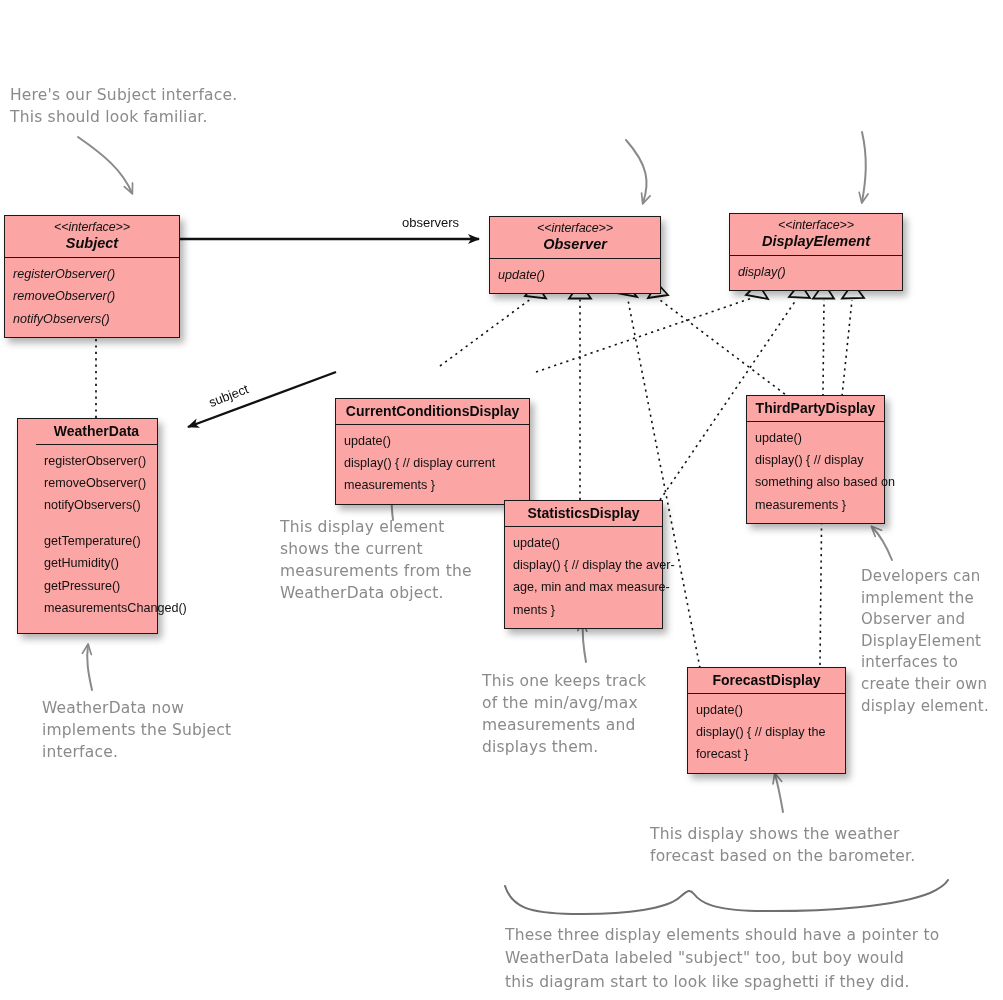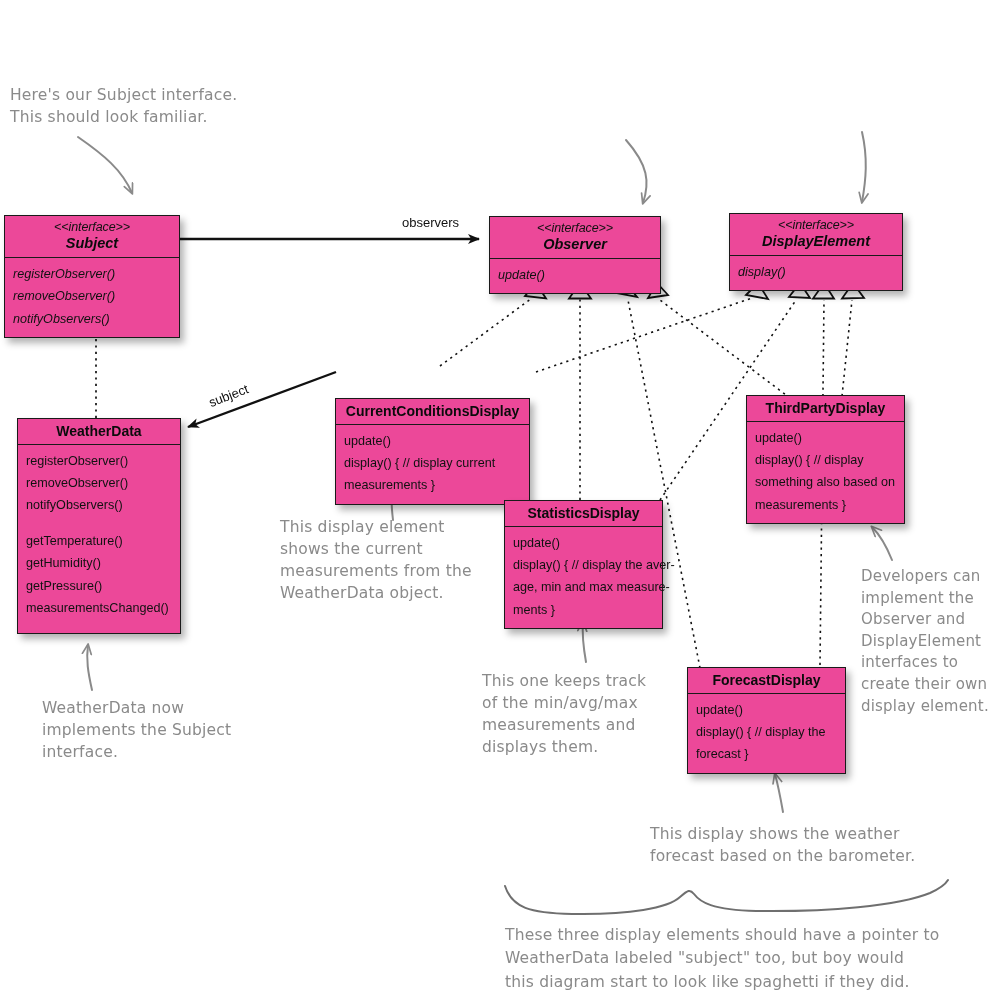--- a/index.html
+++ b/index.html
@@ -22,21 +22,21 @@
   #svg-layer {
     position: absolute;
     left: 0; top: 0;
     width: 1003px; height: 1000px;
     pointer-events: none;
   }
 
   
   .uml-box {
     position: absolute;
-    background: #ec4899;
+    background: #fca5a5;
     border: 1.6px solid #1a1a1a;
     box-shadow: 4px 5px 7px rgba(0,0,0,0.30);
     z-index: 5;
   }
   .uml-header {
     text-align: center;
     padding: 4px 6px 5px 6px;
     border-bottom: 1.6px solid #1a1a1a;
     line-height: 1.18;
   }
@@ -211,21 +211,21 @@
   <div class="uml-box" style="left:729px; top:213px; width:174px;">
     <div class="uml-header">
       <span class="iface-tag">&lt;&lt;interface&gt;&gt;</span>
       <span class="uml-title italic">DisplayElement</span>
     </div>
     <div class="uml-body">
       <div class="m italic">display()</div>
     </div>
   </div>
 
-  <div class="uml-box" style="left:17px; top:418px; width:164px;">
+  <div class="uml-box" style="left:17px; top:418px; width:141px;padding-left:18px;">
     <div class="uml-header" style="padding:4px 6px 4px 6px;">
       <span class="uml-title">WeatherData</span>
     </div>
     <div class="uml-body" style="padding-bottom:14px;">
       <div class="m">registerObserver()</div>
       <div class="m">removeObserver()</div>
       <div class="m">notifyObservers()</div>
       <div class="m spacer"></div>
       <div class="m">getTemperature()</div>
       <div class="m">getHumidity()</div>
@@ -261,21 +261,21 @@
     <div class="uml-header" style="padding:4px 6px 4px 6px;">
       <span class="uml-title">ForecastDisplay</span>
     </div>
     <div class="uml-body">
       <div class="m">update()</div>
       <div class="m">display() { // display the</div>
       <div class="m">forecast }</div>
     </div>
   </div>
 
-  <div class="uml-box" style="left:746px; top:395px; width:159px;">
+  <div class="uml-box" style="left:746px; top:395px; width:139px;">
     <div class="uml-header" style="padding:4px 6px 4px 6px;">
       <span class="uml-title">ThirdPartyDisplay</span>
     </div>
     <div class="uml-body">
       <div class="m">update()</div>
       <div class="m">display() { // display</div>
       <div class="m">something also based on</div>
       <div class="m">measurements }</div>
     </div>
   </div>

